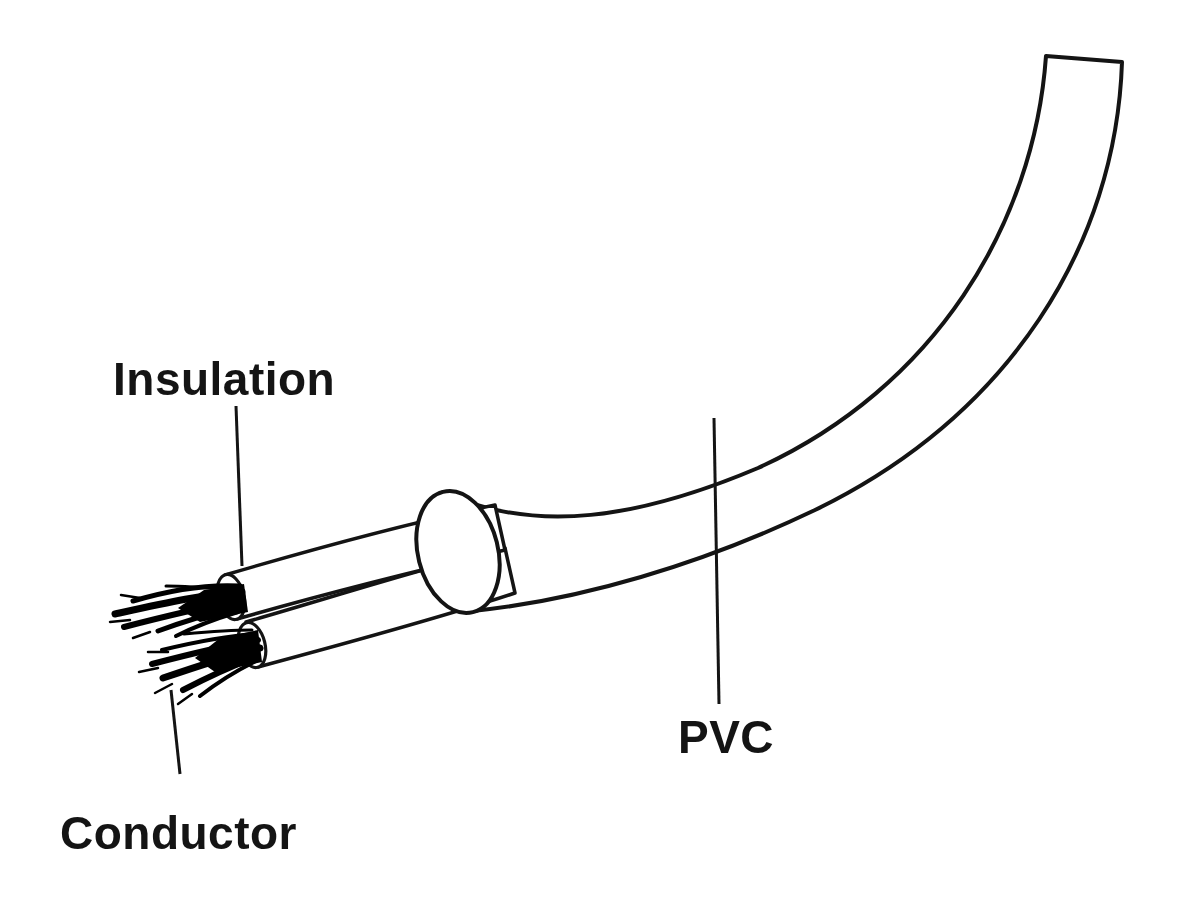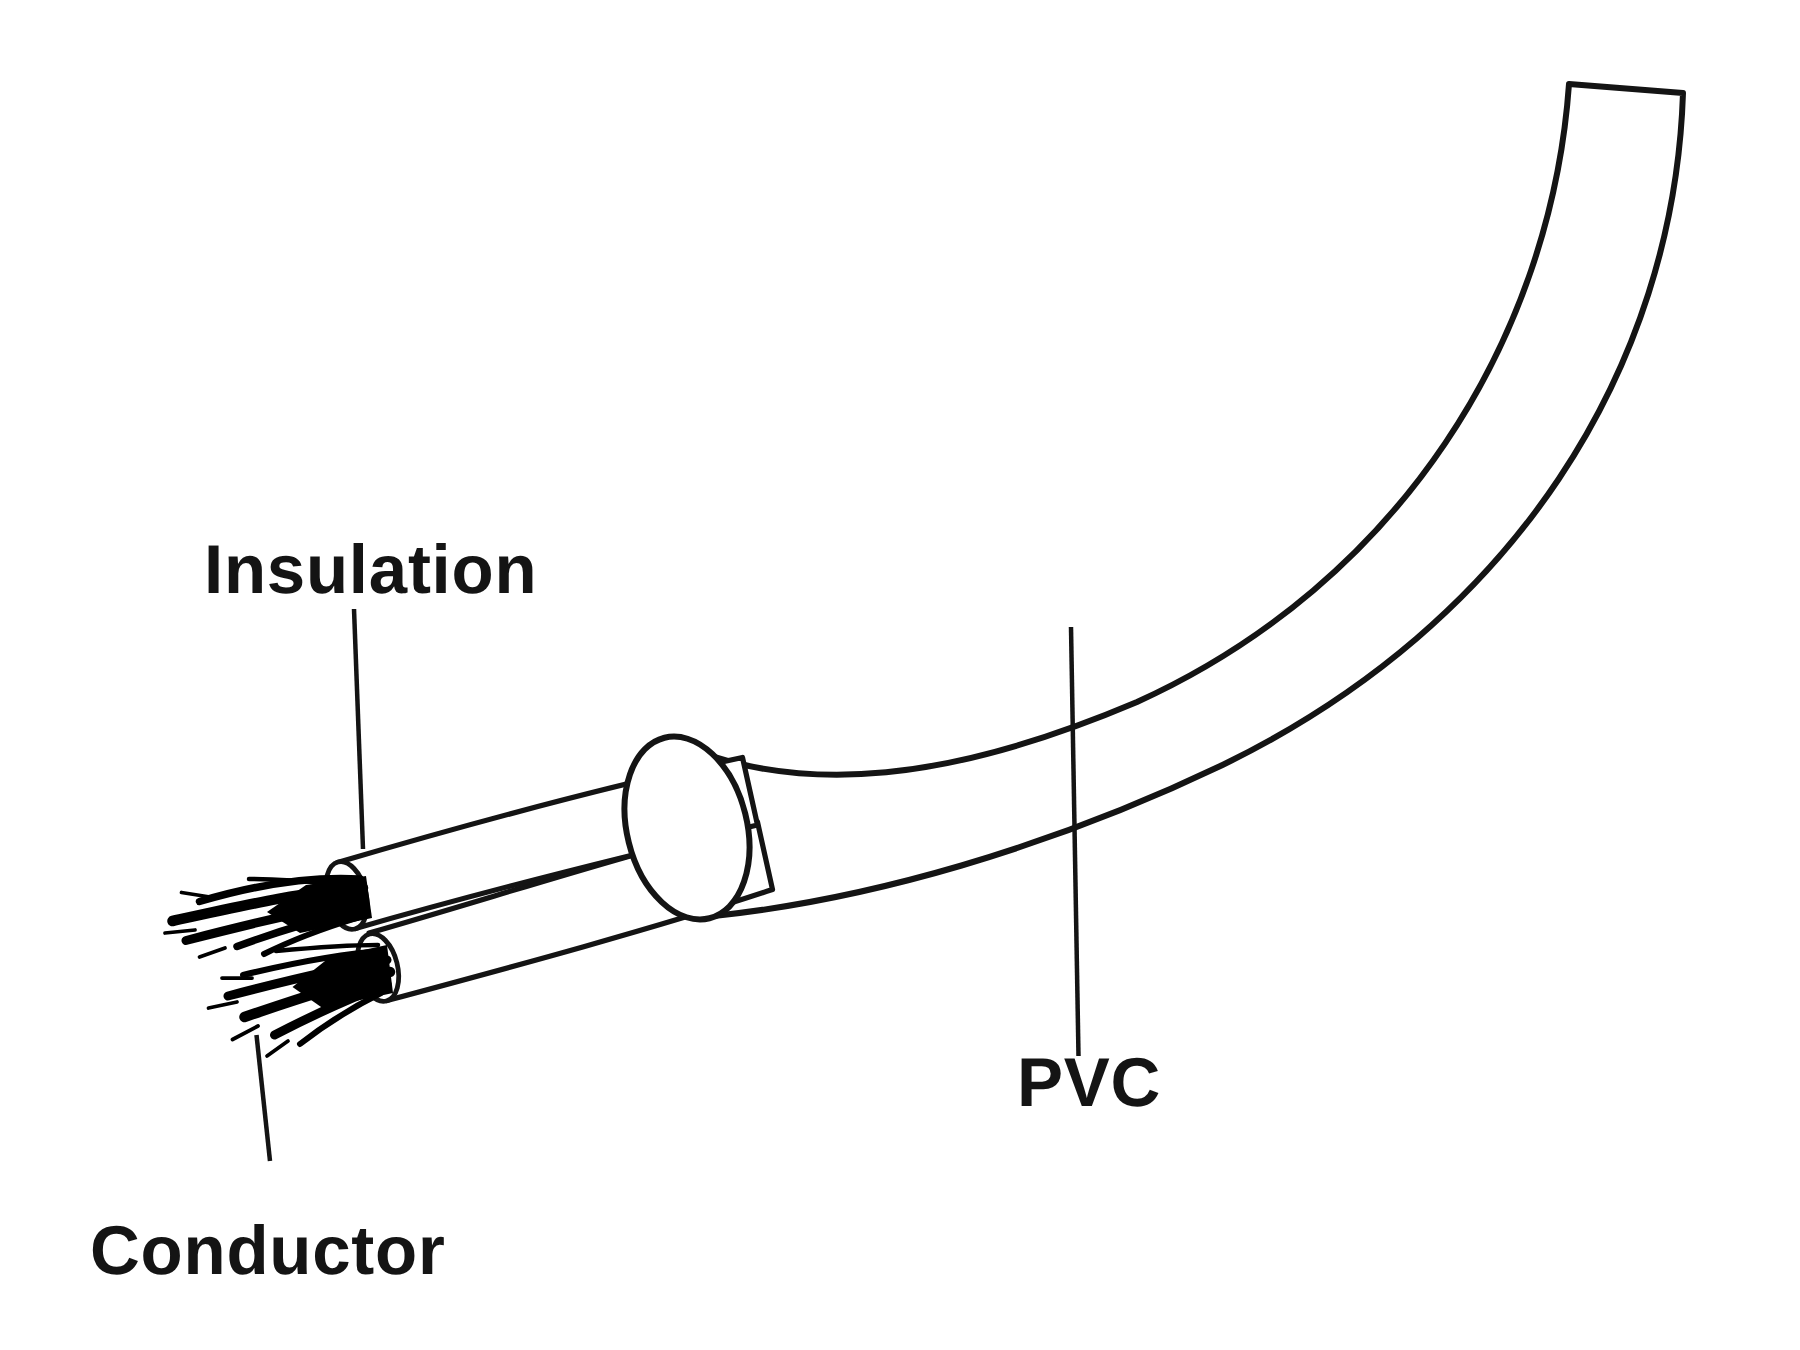--- a/index.html
+++ b/index.html
@@ -26,23 +26,23 @@
   }
   .diagram-label {
     position: absolute;
     color: #141414;
     font-size: 46px;
     font-weight: 600;
     letter-spacing: 0.5px;
     white-space: nowrap;
     user-select: none;
   }
-  #label-insulation { left: 136px; top: 352px; }
+  #label-insulation { left: 113px; top: 352px; }
   #label-conductor  { left: 60px;  top: 806px; }
-  #label-pvc        { left: 678px; top: 694px; }
+  #label-pvc        { left: 678px; top: 710px; }
 </style>
 </head>
 <body>
 
 <div class="stage">
 
   <svg viewBox="0 0 1200 900" aria-hidden="true">
     <g fill="none" stroke="#141414" stroke-width="4" stroke-linejoin="round">
 
       <path fill="#ffffff" d="M 1046 56

